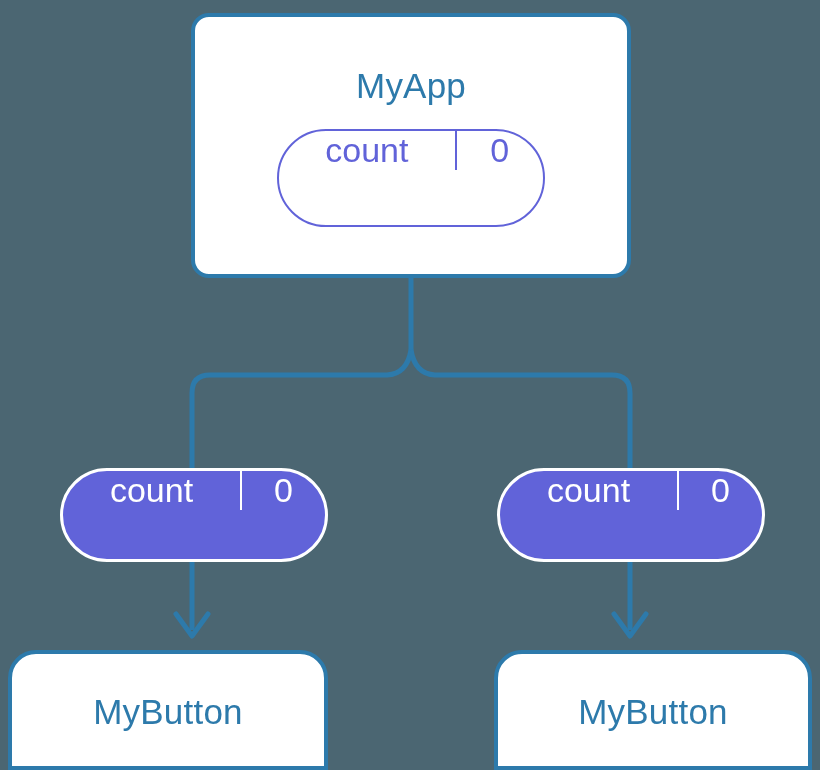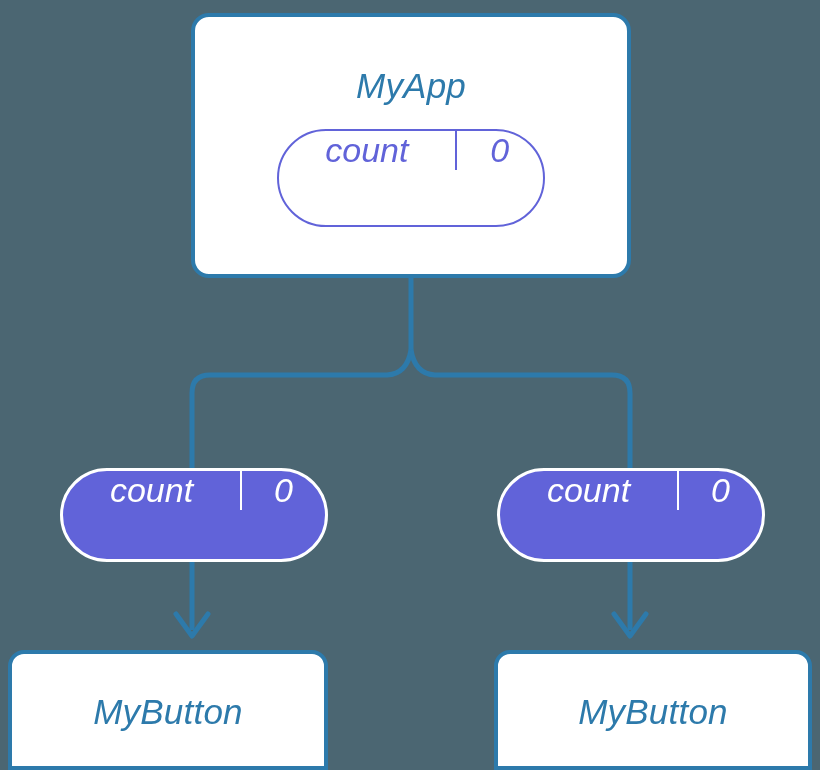--- a/index.html
+++ b/index.html
@@ -10,36 +10,35 @@
     width: 820px;
     height: 770px;
     background: #4b6672;
     font-family: "Liberation Sans", sans-serif;
     overflow: hidden;
   }
   #canvas {
     position: relative;
     width: 820px;
     height: 637px;
-    font-style: italic;
   }
   #edges {
     position: absolute;
     left: 0;
     top: 0;
     width: 820px;
     height: 770px;
   }
 
   
   .comp-box {
     position: absolute;
     background: #ffffff;
     border: 4px solid #2d7aab;
-    border-radius: 16px;
+    border-radius: 28px;
     box-sizing: border-box;
     display: flex;
     flex-direction: column;
     align-items: center;
     z-index: 3;
   }
   .comp-title {
     color: #2d7aab;
     font-size: 35px;
     font-weight: 400;

